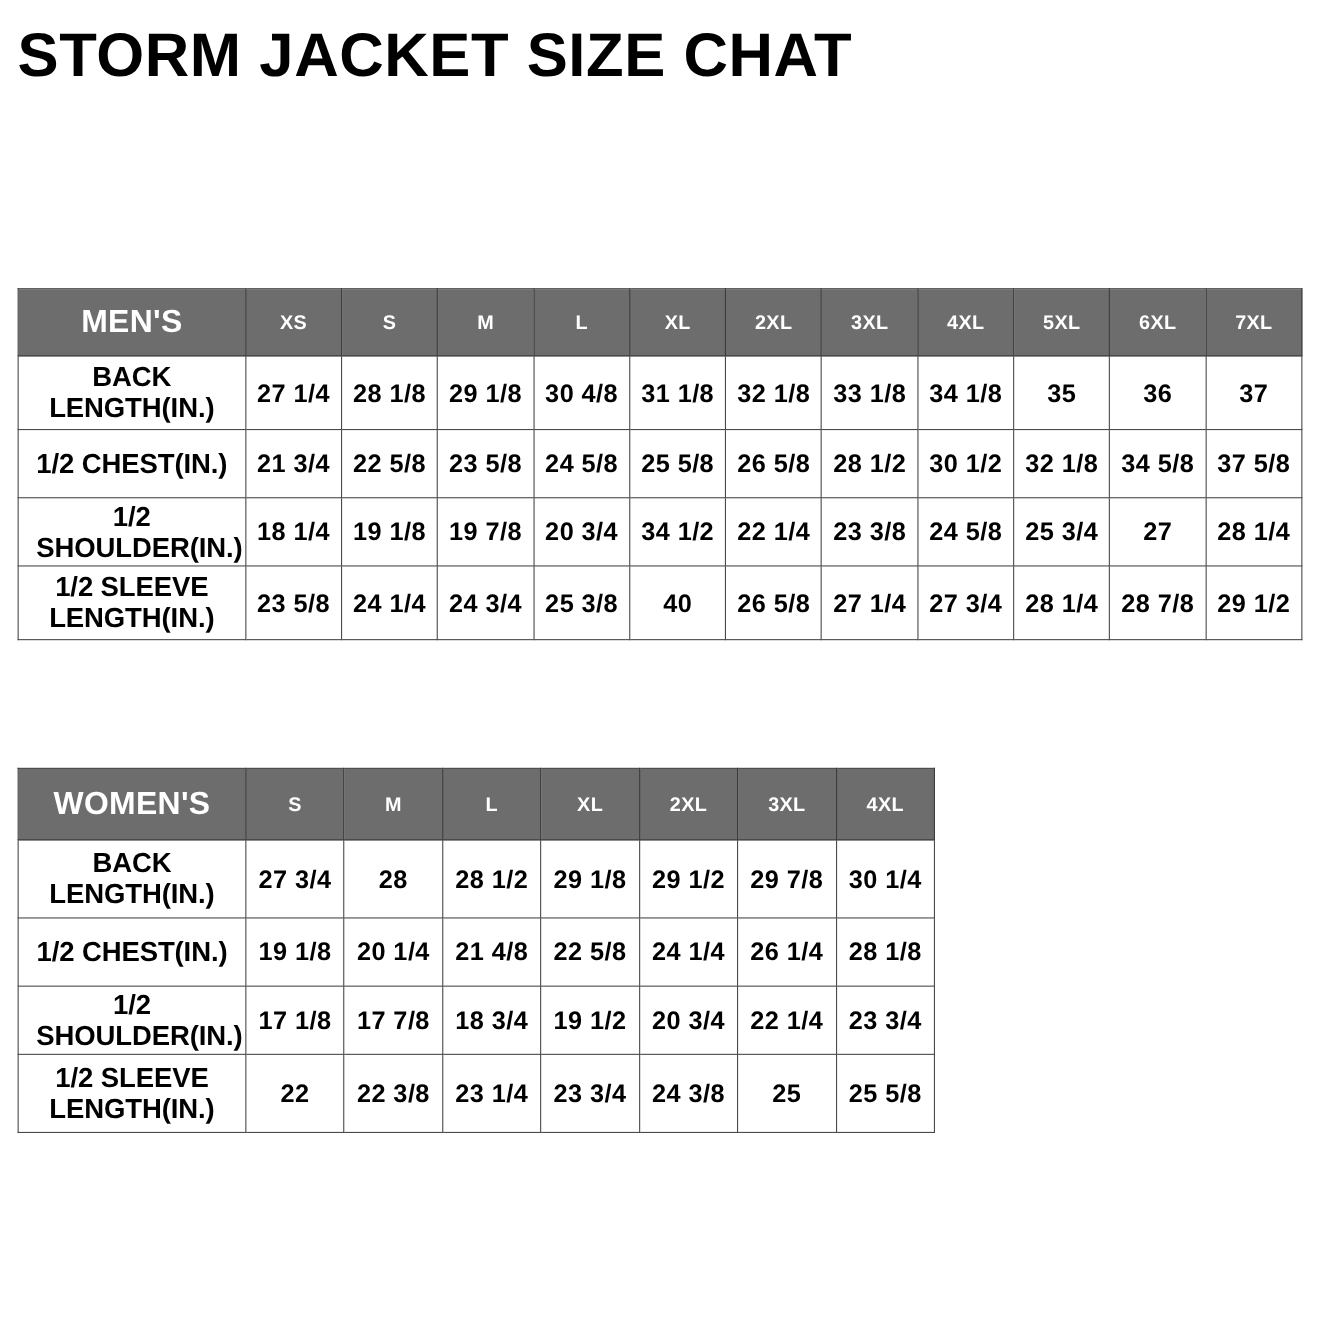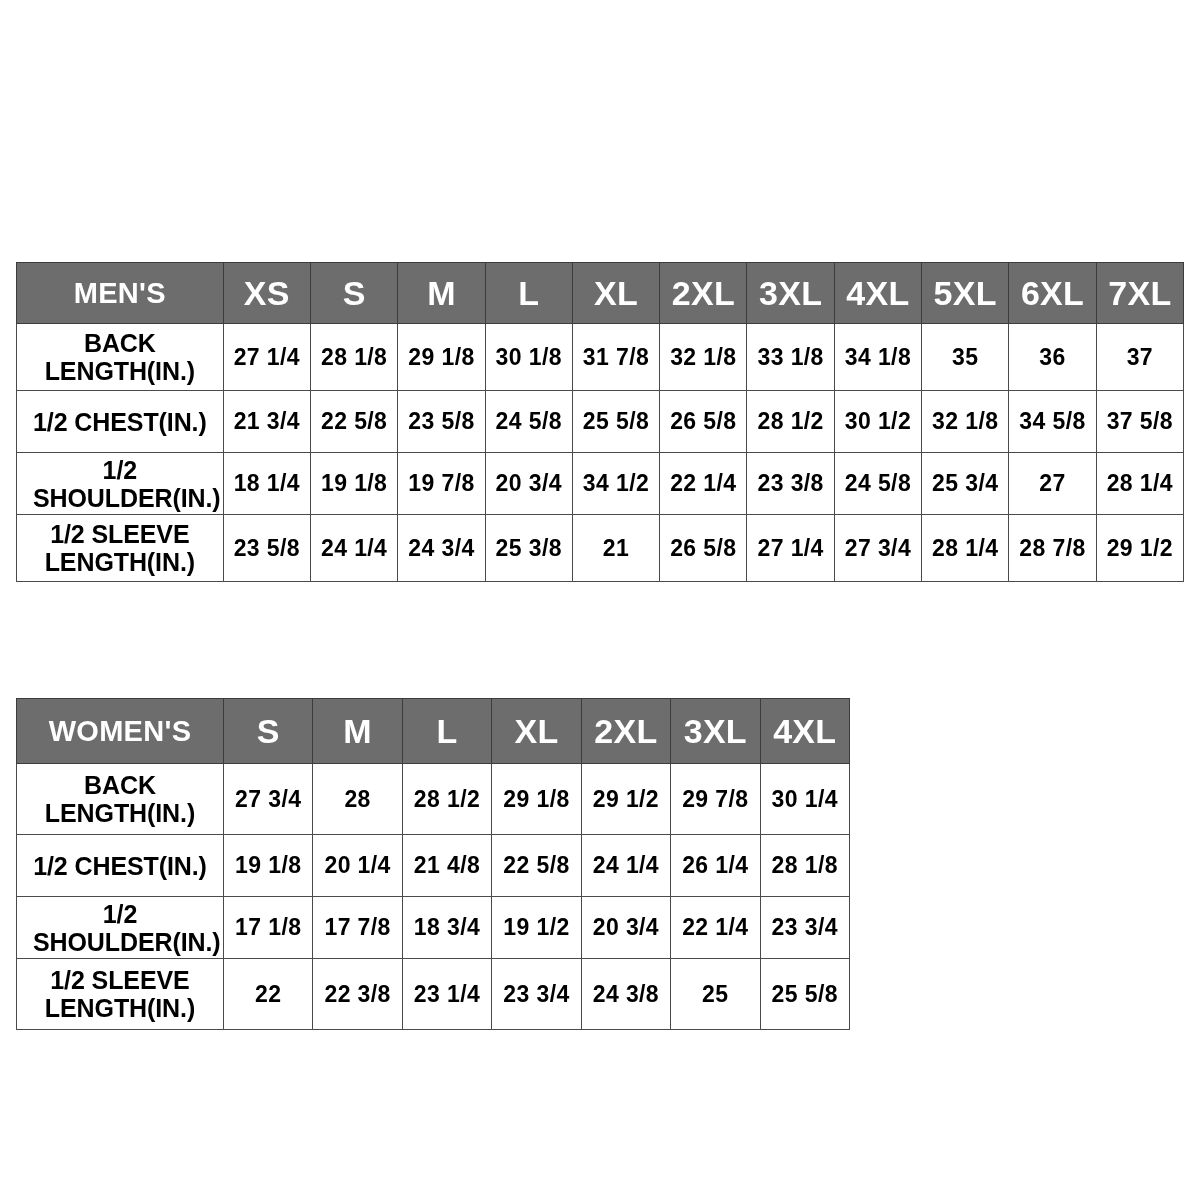--- a/index.html
+++ b/index.html
@@ -74,21 +74,21 @@
     text-align: center;
     vertical-align: middle;
     padding: 0;
     font-weight: bold;
     color: #000;
   }
   .size-table thead th {
     background: #6d6d6d;
     color: #ffffff;
     border: 1px solid #3c3c3c;
-    font-size: 34px;
+    font-size: 18px;
     height: 60px;
     font-weight: bold;
     letter-spacing: 0.3px;
   }
   .size-table thead th.corner {
     font-size: 29px;
     text-align: center;
   }
   .size-table tbody td.rowlabel {
     font-size: 25px;
@@ -121,20 +121,21 @@
   }
   #womens-table thead th { height: 64px; }
   #womens-table .r-tall td { height: 66px; }
   #womens-table .r-short td { height: 57px; }
 </style>
 </head>
 <body>
 
 <div class="page">
 
+  <div class="title">STORM JACKET SIZE CHAT</div>
 
 
   <table class="size-table" id="mens-table">
       <colgroup>
         <col style="width: 206px;">
         <col style="width: 87px;">
         <col style="width: 87px;">
         <col style="width: 87px;">
         <col style="width: 87px;">
         <col style="width: 87px;">
@@ -160,22 +161,22 @@
           <th>6XL</th>
           <th>7XL</th>
         </tr>
       </thead>
     <tbody>
         <tr class="r-tall">
           <td class="rowlabel">BACK LENGTH(IN.)</td>
           <td class="val">27 1/4</td>
           <td class="val">28 1/8</td>
           <td class="val">29 1/8</td>
-          <td class="val">30 1/8</td>
-          <td class="val">31 7/8</td>
+          <td class="val">30 4/8</td>
+          <td class="val">31 1/8</td>
           <td class="val">32 1/8</td>
           <td class="val">33 1/8</td>
           <td class="val">34 1/8</td>
           <td class="val">35</td>
           <td class="val">36</td>
           <td class="val">37</td>
         </tr>
         <tr class="r-short">
           <td class="rowlabel">1/2 CHEST(IN.)</td>
           <td class="val">21 3/4</td>
@@ -203,21 +204,21 @@
           <td class="val">25 3/4</td>
           <td class="val">27</td>
           <td class="val">28 1/4</td>
         </tr>
         <tr class="r-tall">
           <td class="rowlabel">1/2 SLEEVE LENGTH(IN.)</td>
           <td class="val">23 5/8</td>
           <td class="val">24 1/4</td>
           <td class="val">24 3/4</td>
           <td class="val">25 3/8</td>
-          <td class="val">21</td>
+          <td class="val">40</td>
           <td class="val">26 5/8</td>
           <td class="val">27 1/4</td>
           <td class="val">27 3/4</td>
           <td class="val">28 1/4</td>
           <td class="val">28 7/8</td>
           <td class="val">29 1/2</td>
         </tr>
       </tbody>
   </table>
 

